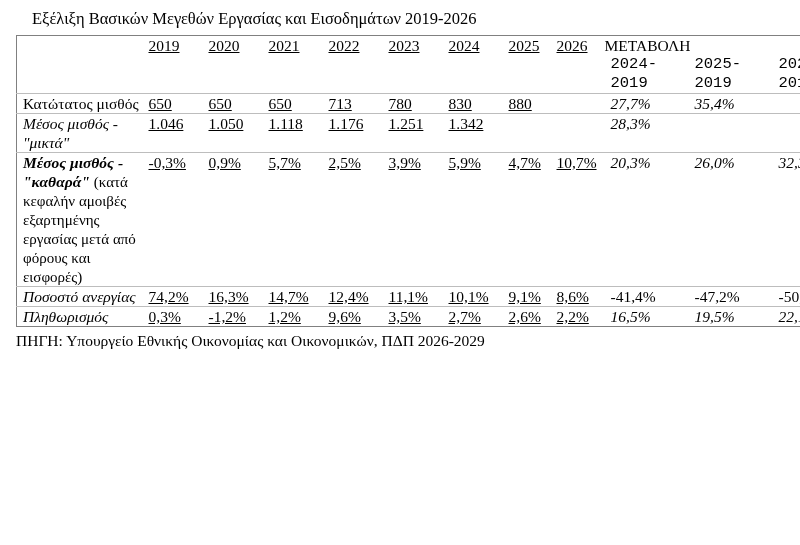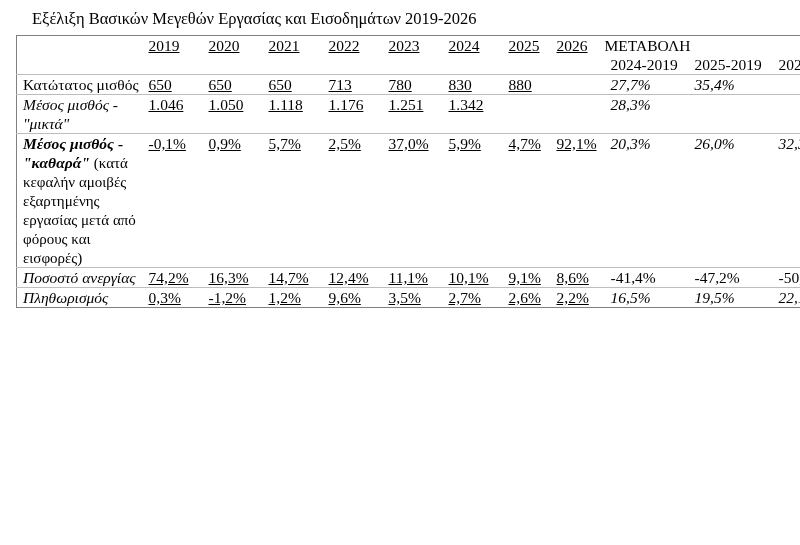--- a/index.html
+++ b/index.html
@@ -56,20 +56,21 @@
   .metavoli-head {
     font-weight: normal;
     font-size: 15.5px;
     padding-left: 6px;
   }
   .sub-hdr-row td {
     font-size: 15.5px;
     padding: 2px 4px 6px 4px;
     vertical-align: top;
     line-height: 18px;
+    font-family: Liberation Mono, monospace;
   }
   .body-row td {
     padding: 5px 4px 5px 4px;
     vertical-align: top;
   }
   .label-cell {
     padding-left: 6px !important;
     white-space: normal;
     margin-left: 34px;
   }
@@ -173,28 +174,28 @@
       <td class="mv-cell bold">28,3%</td>
       <td class="mv-cell bold"></td>
       <td class="mv-cell bold"></td>
     </tr>
 
     <tr class="body-row divider-top">
       <td class="label-cell">
         <span class="bold">Μέσος μισθός - "καθαρά"</span>
         <span class="small-note">(κατά κεφαλήν αμοιβές εξαρτημένης εργασίας μετά από φόρους και εισφορές)</span>
       </td>
-      <td class="num">-0,1%</td>
+      <td class="num">-0,3%</td>
       <td class="num">0,9%</td>
       <td class="num">5,7%</td>
       <td class="num">2,5%</td>
-      <td class="num">37,0%</td>
+      <td class="num">3,9%</td>
       <td class="num">5,9%</td>
       <td class="num">4,7%</td>
-      <td class="num">92,1%</td>
+      <td class="num">10,7%</td>
       <td class="mv-cell bold">20,3%</td>
       <td class="mv-cell bold">26,0%</td>
       <td class="mv-cell bold">32,3%</td>
     </tr>
 
     <tr class="body-row divider-top">
       <td class="label-cell bold">Ποσοστό ανεργίας</td>
       <td class="num">74,2%</td>
       <td class="num">16,3%</td>
       <td class="num">14,7%</td>
@@ -218,14 +219,15 @@
       <td class="num">2,7%</td>
       <td class="num">2,6%</td>
       <td class="num">2,2%</td>
       <td class="mv-cell bold">16,5%</td>
       <td class="mv-cell bold">19,5%</td>
       <td class="mv-cell bold">22,1%</td>
     </tr>
   </tbody>
     </table>
 
+  <div class="source">ΠΗΓΗ: Υπουργείο Εθνικής Οικονομίας και Οικονομικών, ΠΔΠ 2026-2029</div>
 
 </div>
 
 </body></html>

